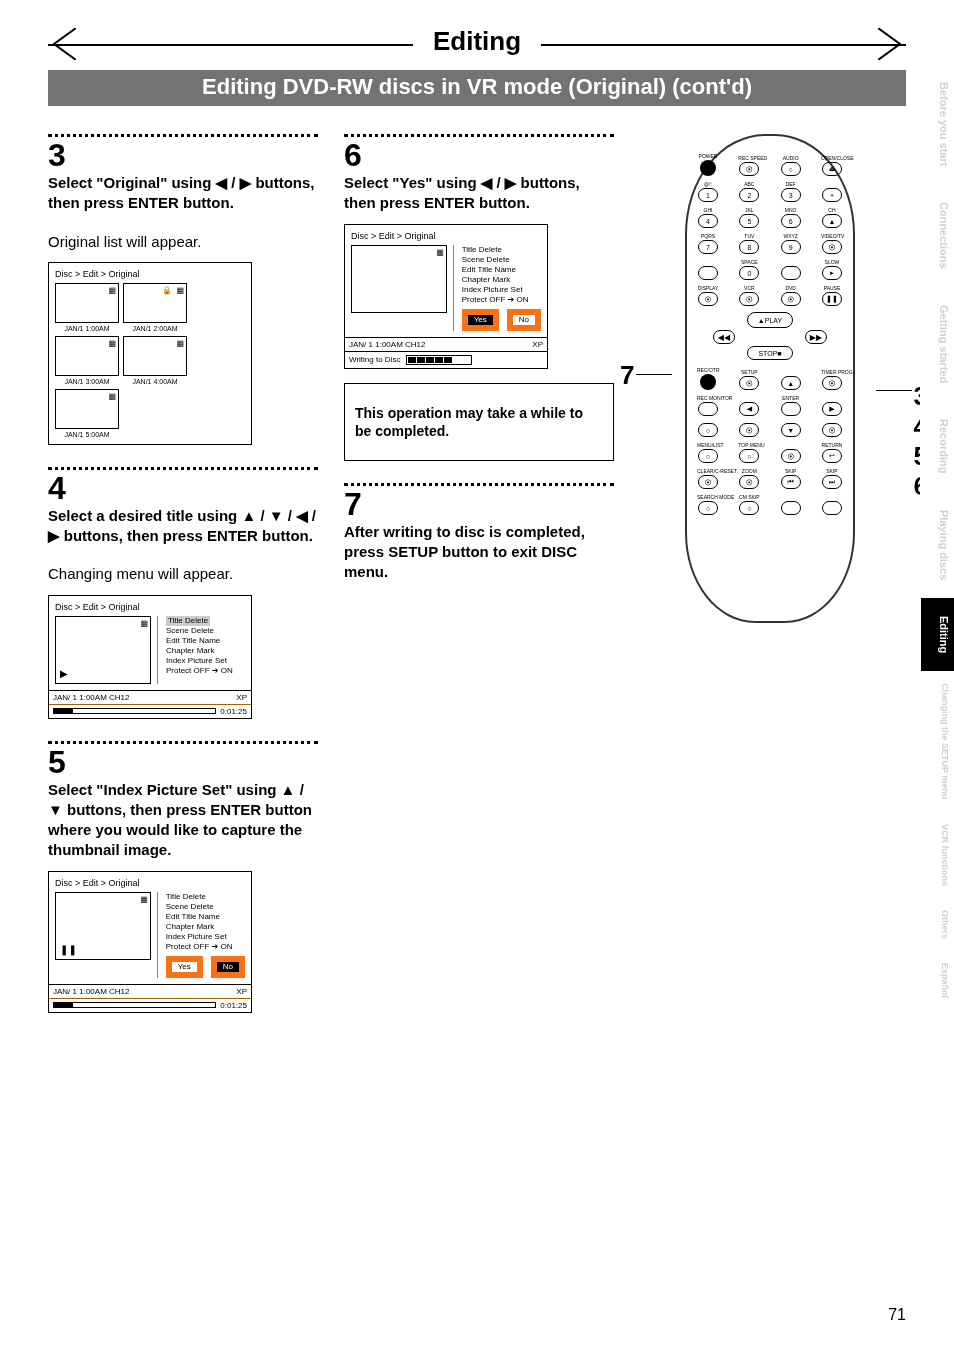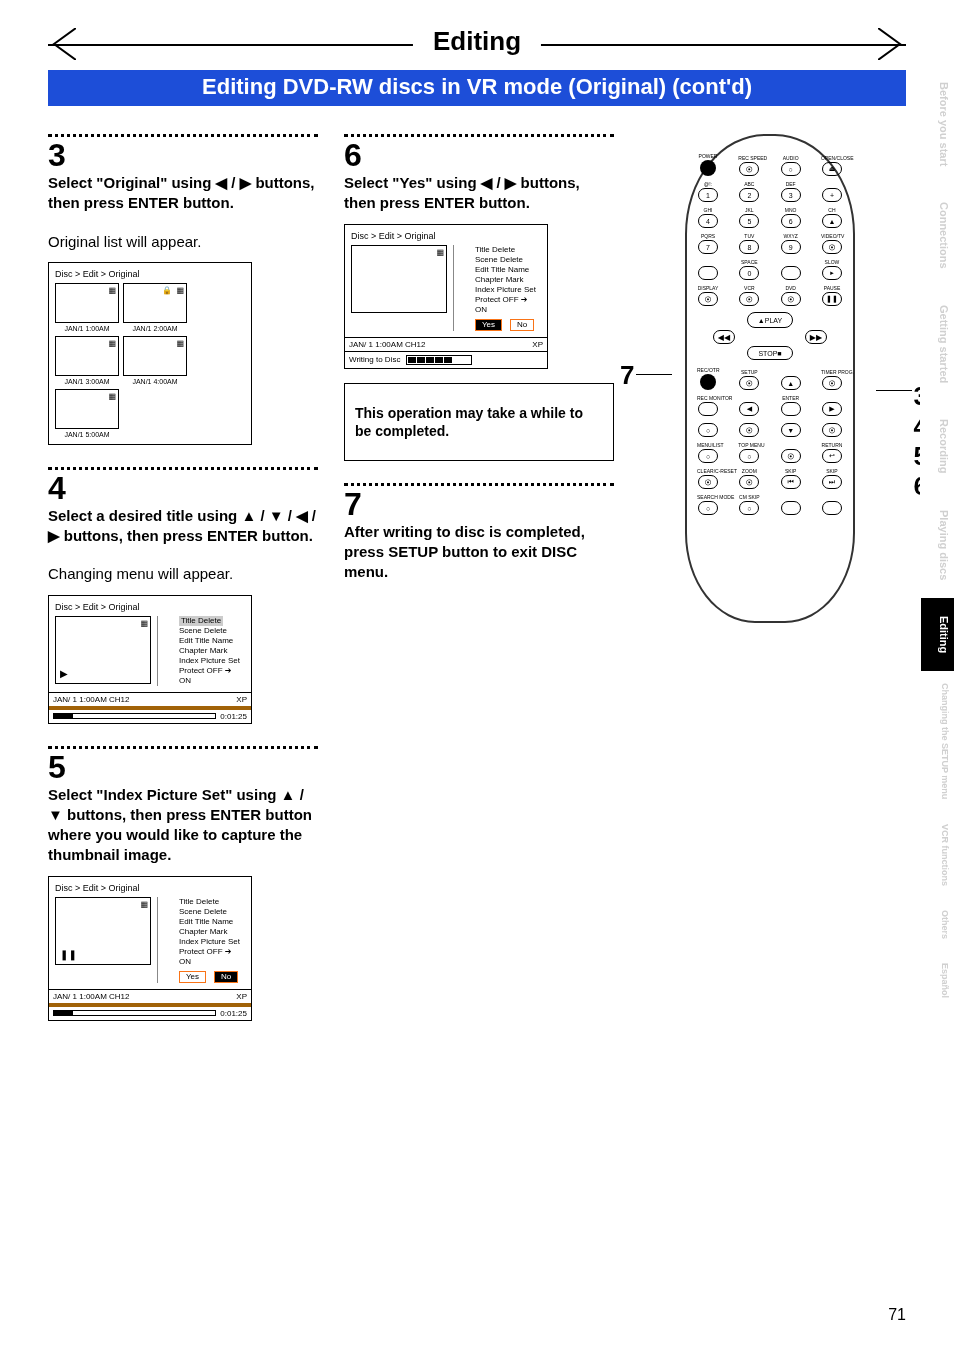--- a/index.html
+++ b/index.html
@@ -5,21 +5,21 @@
   * { box-sizing: border-box; margin: 0; padding: 0; }
   html, body { width: 954px; height: 1348px; font-family: Arial, Helvetica, sans-serif; background: #fff; color: #000; }
   .page { position: relative; width: 954px; height: 1348px; padding: 28px 48px 28px 48px; }
   .title-band { position: relative; height: 34px; margin-bottom: 8px; }
   .title-band .line { position: absolute; top: 16px; left: 0; right: 0; height: 2px; background: #000; }
   .title-band .left-angle, .title-band .right-angle { position: absolute; top: 0; width: 28px; height: 32px; }
   .title-band .left-angle { left: 0; }
   .title-band .right-angle { right: 0; }
   .title-band svg { display: block; }
   .title-text { position: absolute; left: 50%; transform: translateX(-50%); top: -2px; background: #fff; padding: 0 20px; font-size: 26px; font-weight: bold; }
-  .subtitle-band { background: #1d4ed8; color: #fff; font-size: 22px; font-weight: bold; text-align: center; padding: 4px 0 6px; margin-bottom: 28px; }
+  .subtitle-band { background: #737373; color: #fff; font-size: 22px; font-weight: bold; text-align: center; padding: 4px 0 6px; margin-bottom: 28px; }
   .columns { display: flex; gap: 26px; }
   .col { width: 270px; }
   .col.remote-col { width: 260px; position: relative; }
   .step { margin-bottom: 22px; }
   .step-num { font-size: 32px; font-weight: bold; line-height: 1; }
   .dotted { border-top: 3px dotted #000; margin-bottom: 2px; }
   .step-head { font-size: 15px; font-weight: bold; line-height: 1.35; margin-top: 2px; }
   .step-body { font-size: 15px; line-height: 1.35; margin-top: 18px; }
   .arrow { font-family: inherit; }
   .screen { border: 1px solid #000; margin-top: 10px; width: 204px; font-size: 9px; }
@@ -28,28 +28,28 @@
   .thumb-grid { display: flex; flex-wrap: wrap; gap: 4px; }
   .thumb { width: 64px; }
   .thumb-box { width: 64px; height: 40px; border: 1px solid #000; position: relative; background: #fff; }
   .thumb-box .icon { position: absolute; top: 2px; right: 2px; font-size: 8px; }
   .thumb-box .icon2 { position: absolute; top: 2px; right: 14px; font-size: 8px; }
   .thumb-label { font-size: 7px; text-align: center; margin-top: 2px; white-space: nowrap; }
   .menu-screen .row2 { display: flex; gap: 6px; }
   .menu-screen .preview { width: 96px; height: 68px; border: 1px solid #000; position: relative; }
   .menu-screen .preview .play { position: absolute; left: 4px; bottom: 4px; font-size: 10px; }
   .menu-screen .preview .tr { position: absolute; top: 2px; right: 2px; font-size: 8px; }
-  .menu-list { font-size: 8px; line-height: 1.25; flex: 1; border-left: 1px solid #888; padding-left: 21px; }
+  .menu-list { font-size: 8px; line-height: 1.25; flex: 1; border-left: 1px solid #888; padding-left: 8px; }
   .menu-list .hl { background: #ccc; padding: 0 2px; display: inline-block; }
   .status-row { display: flex; border-top: 1px solid #000; padding: 2px 4px; font-size: 8px; justify-content: space-between; }
-  .timebar { border-top: 4px solid #a16207; padding: 2px 4px; font-size: 8px; display: flex; align-items: center; gap: 4px; }
+  .timebar { border-top: 1px solid #a16207; padding: 2px 4px; font-size: 8px; display: flex; align-items: center; gap: 4px; }
   .timebar .bar { flex: 1; height: 6px; border: 1px solid #000; position: relative; }
   .timebar .bar .fill { position: absolute; left: 0; top: 0; bottom: 0; width: 12%; background: #000; }
   .yesno { margin-top: 4px; display: flex; gap: 8px; font-size: 8px; }
-  .yesno span { border: 1px solid #f97316; padding: 0 6px; border-radius: 0; }
+  .yesno span { border: 6px solid #f97316; padding: 0 6px; border-radius: 0; }
   .yesno span.sel { background: #000; color: #fff; }
   .note-box { border: 1px solid #000; padding: 20px 10px; margin-top: 14px; font-size: 14px; font-weight: bold; line-height: 1.3; }
   .writing { border-top: 1px solid #000; padding: 3px 4px; font-size: 8px; display: flex; align-items: center; gap: 6px; }
   .writing .blocks { display: flex; gap: 1px; border: 1px solid #000; padding: 1px; }
   .writing .blocks i { width: 8px; height: 6px; background: #000; display: block; }
   .writing .blocks i.off { background: #fff; }
 
   
   .remote-wrap { position: relative; width: 200px; margin: 0 auto; }
   .remote-body { width: 170px; margin: 0 auto; border: 2px solid #333; border-radius: 80px 80px 70px 70px / 100px 100px 90px 90px; padding: 18px 10px 100px; background: #fff; }

